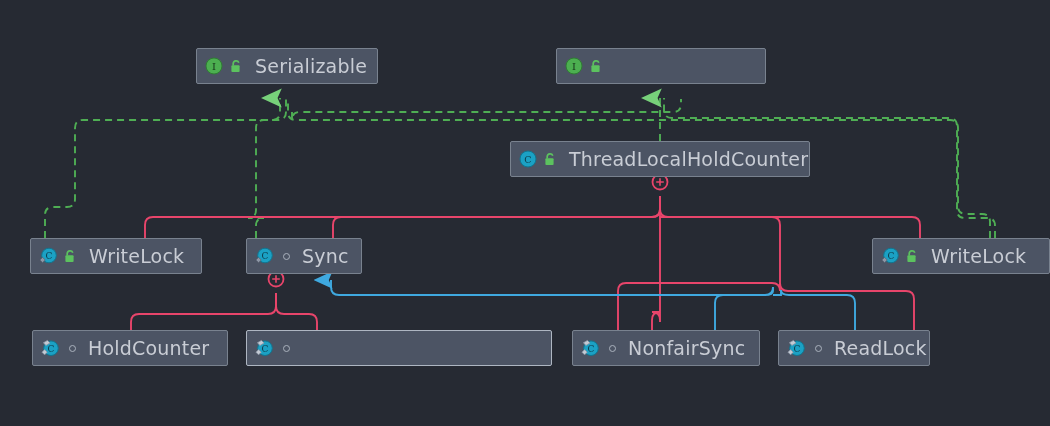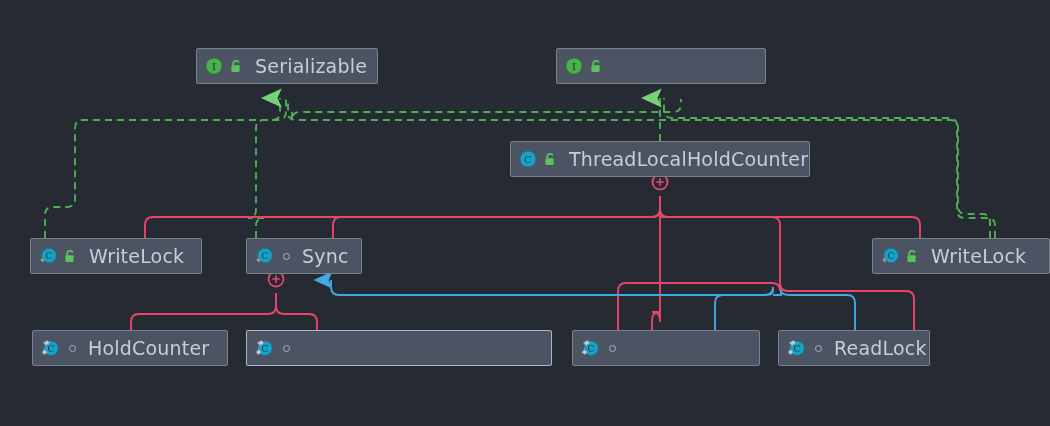--- a/index.html
+++ b/index.html
@@ -202,20 +202,21 @@
       <svg width="20" height="20" viewBox="0 0 20 20">
         <circle cx="11" cy="10.2" r="7.3" fill="#1ba1c4" stroke="#11758f" stroke-width="1"></circle>
         <text x="11" y="13.9" text-anchor="middle" font-size="9" font-family="DejaVu Serif, serif" fill="#0c3e4d">C</text>
         <path d="M7.4,2.4 L10,5 L6,7.4 L3.4,4.8 Z" fill="#c3cad4" stroke="#8d97a6" stroke-width=".8"></path>
         <path d="M4.6,11.6 L7.2,14.2 L4.6,16.8 L2,14.2 Z" fill="#c3cad4" stroke="#8d97a6" stroke-width=".8"></path>
       </svg>
     </span>
     <span class="mod">
         <i class="dot"></i>
       </span>
+    <span class="label">NonfairSync</span>
   </div>
 
   <div class="node" style="left:778px;top:330px;width:152px;">
     <span class="ic">
       <svg width="20" height="20" viewBox="0 0 20 20">
         <circle cx="11" cy="10.2" r="7.3" fill="#1ba1c4" stroke="#11758f" stroke-width="1"></circle>
         <text x="11" y="13.9" text-anchor="middle" font-size="9" font-family="DejaVu Serif, serif" fill="#0c3e4d">C</text>
         <path d="M7.4,2.4 L10,5 L6,7.4 L3.4,4.8 Z" fill="#c3cad4" stroke="#8d97a6" stroke-width=".8"></path>
         <path d="M4.6,11.6 L7.2,14.2 L4.6,16.8 L2,14.2 Z" fill="#c3cad4" stroke="#8d97a6" stroke-width=".8"></path>
       </svg>

